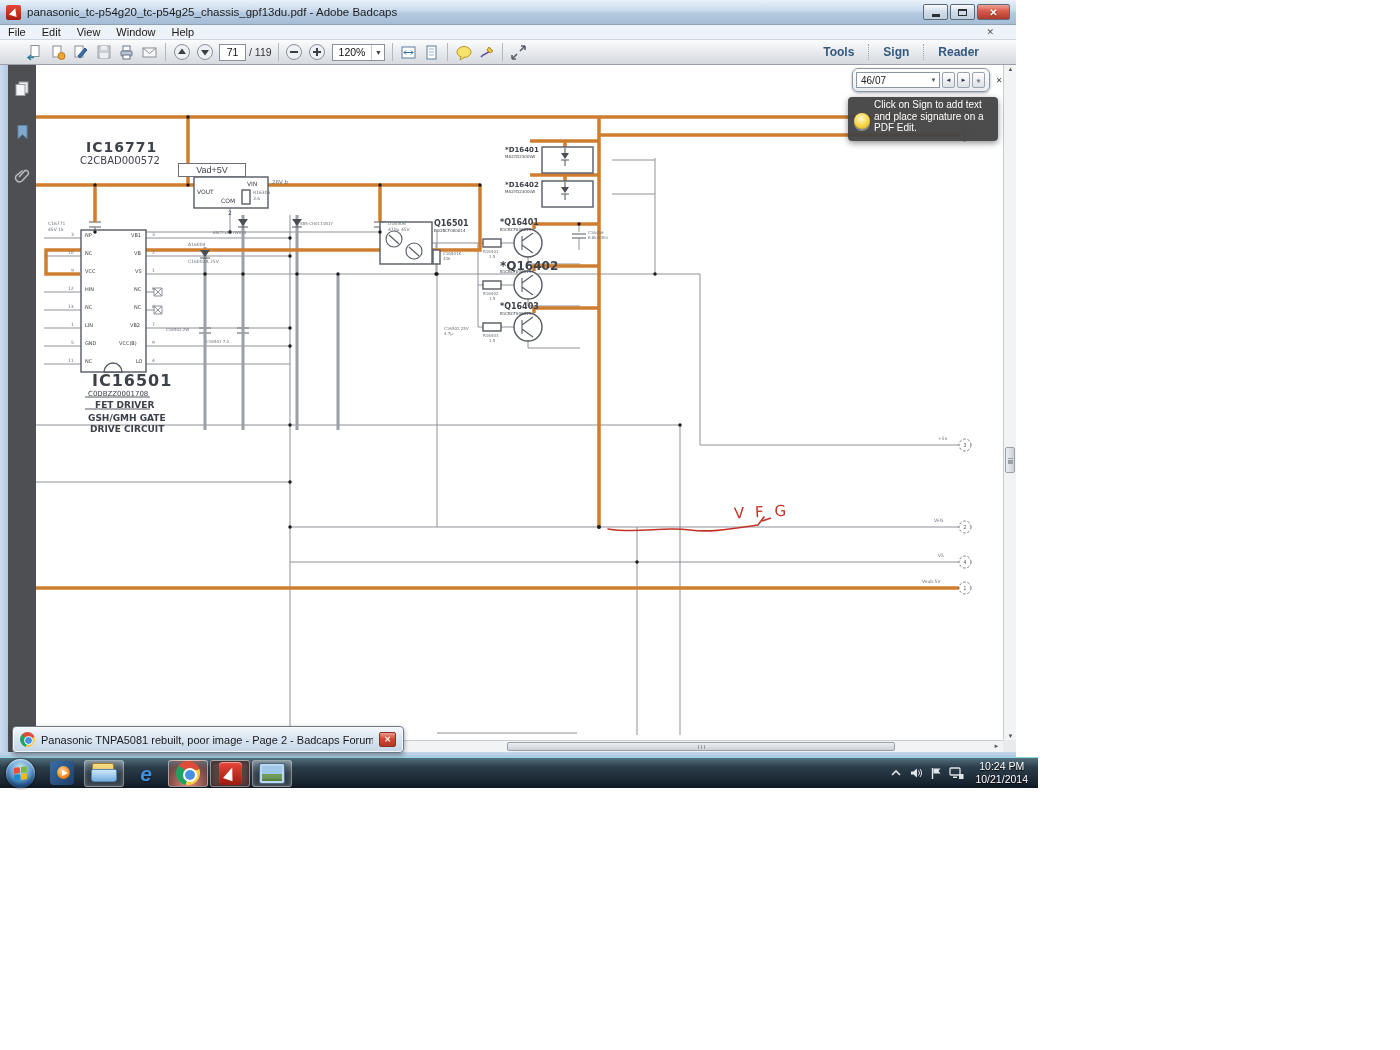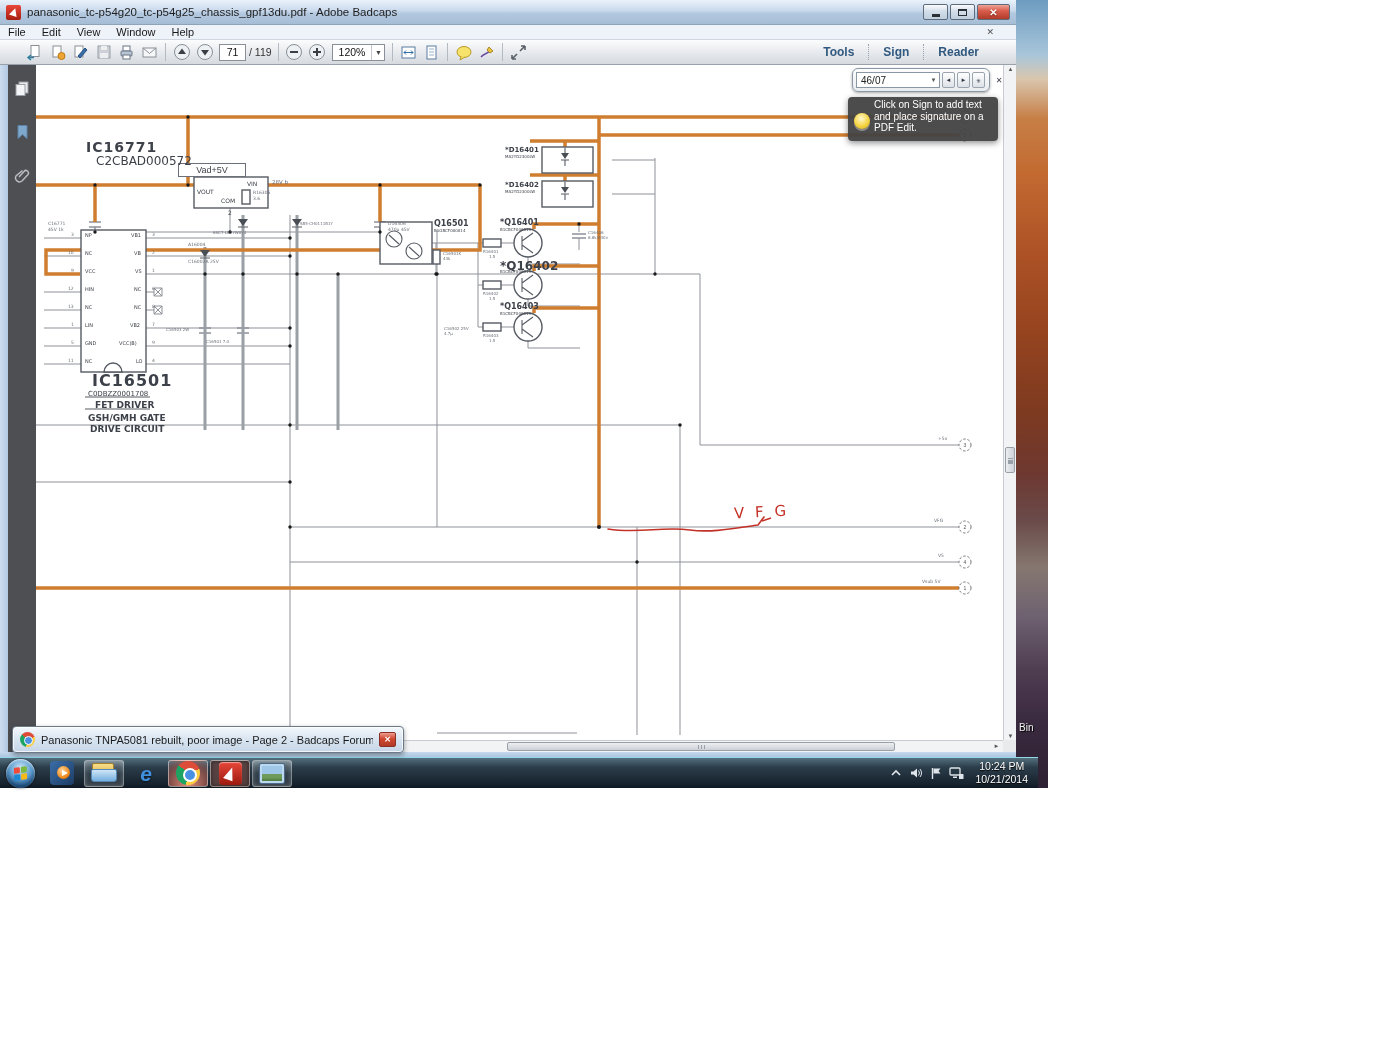--- a/index.html
+++ b/index.html
@@ -169,23 +169,20 @@
     background:linear-gradient(#9fc7e8 0 55%,#6f9c5a 55% 75%,#4f7a3f);}
   .tray{margin-left:auto;display:flex;align-items:center;gap:7px;padding-right:8px;}
   .tray-icon{display:flex;align-items:center;justify-content:center;}
   .clock{text-align:center;font-size:10.5px;color:#fff;line-height:13px;text-shadow:0 1px 1px #000;padding-left:4px;}
 </style>
 </head>
 <body>
 
 <div class="canvas">
 
-  <div class="wallpaper">
-    <div class="bin-label">Bin</div>
-  </div>
 
   <div class="window">
 
     <div class="titlebar">
       <span class="pdf-app-icon"></span>
       <span class="title-text">panasonic_tc-p54g20_tc-p54g25_chassis_gpf13du.pdf - Adobe Badcaps</span>
       <span class="win-controls">
         <span class="wb wb-min">
             <span></span>
           </span>
@@ -458,21 +455,21 @@
             <circle cx="965" cy="527" r="6" class="conn"></circle>
             <text x="965" y="528.8" class="conn-num">2</text>
             <circle cx="965" cy="562" r="6" class="conn"></circle>
             <text x="965" y="563.8" class="conn-num">4</text>
             <circle cx="965" cy="588" r="6" class="conn"></circle>
             <text x="965" y="589.8" class="conn-num">1</text>
           </svg>
         <div class="vad-box">Vad+5V</div>
         <div class="annotation-vfg">V F G</div>
       <div class="sch-label" style="left: 50px; top: 74px; font-size: 14px; font-weight: 700; letter-spacing: 1px;">IC16771</div>
-          <div class="sch-label" style="left: 60px; top: 90px; font-size: 12px;">C2CBAD000572</div>
+          <div class="sch-label" style="left: 44px; top: 90px; font-size: 10px;">C2CBAD000572</div>
           <div class="sch-label" style="left: 236px; top: 114px; font-size: 5.5px; color: rgb(106, 111, 120);">28V b</div>
           <div class="sch-label" style="left: 211px; top: 116px; font-size: 6px;">VIN</div>
           <div class="sch-label" style="left: 161px; top: 124px; font-size: 6px;">VOUT</div>
           <div class="sch-label" style="left: 185px; top: 133px; font-size: 6px;">COM</div>
           <div class="sch-label" style="left: 192px; top: 145px; font-size: 6px;">2</div>
           <div class="sch-label" style="left: 12px; top: 156px; font-size: 4.5px; color: rgb(106, 111, 120);">C16771</div>
           <div class="sch-label" style="left: 12px; top: 162px; font-size: 4.5px; color: rgb(106, 111, 120);">45V 1k</div>
           <div class="sch-label" style="left: 352px; top: 156px; font-size: 4.5px; color: rgb(106, 111, 120);">D16306</div>
           <div class="sch-label" style="left: 352px; top: 162px; font-size: 4.5px; color: rgb(106, 111, 120);">470µ 45V</div>
           <div class="sch-label" style="left: 217px; top: 125px; font-size: 4.5px; color: rgb(106, 111, 120);">R16306</div>

